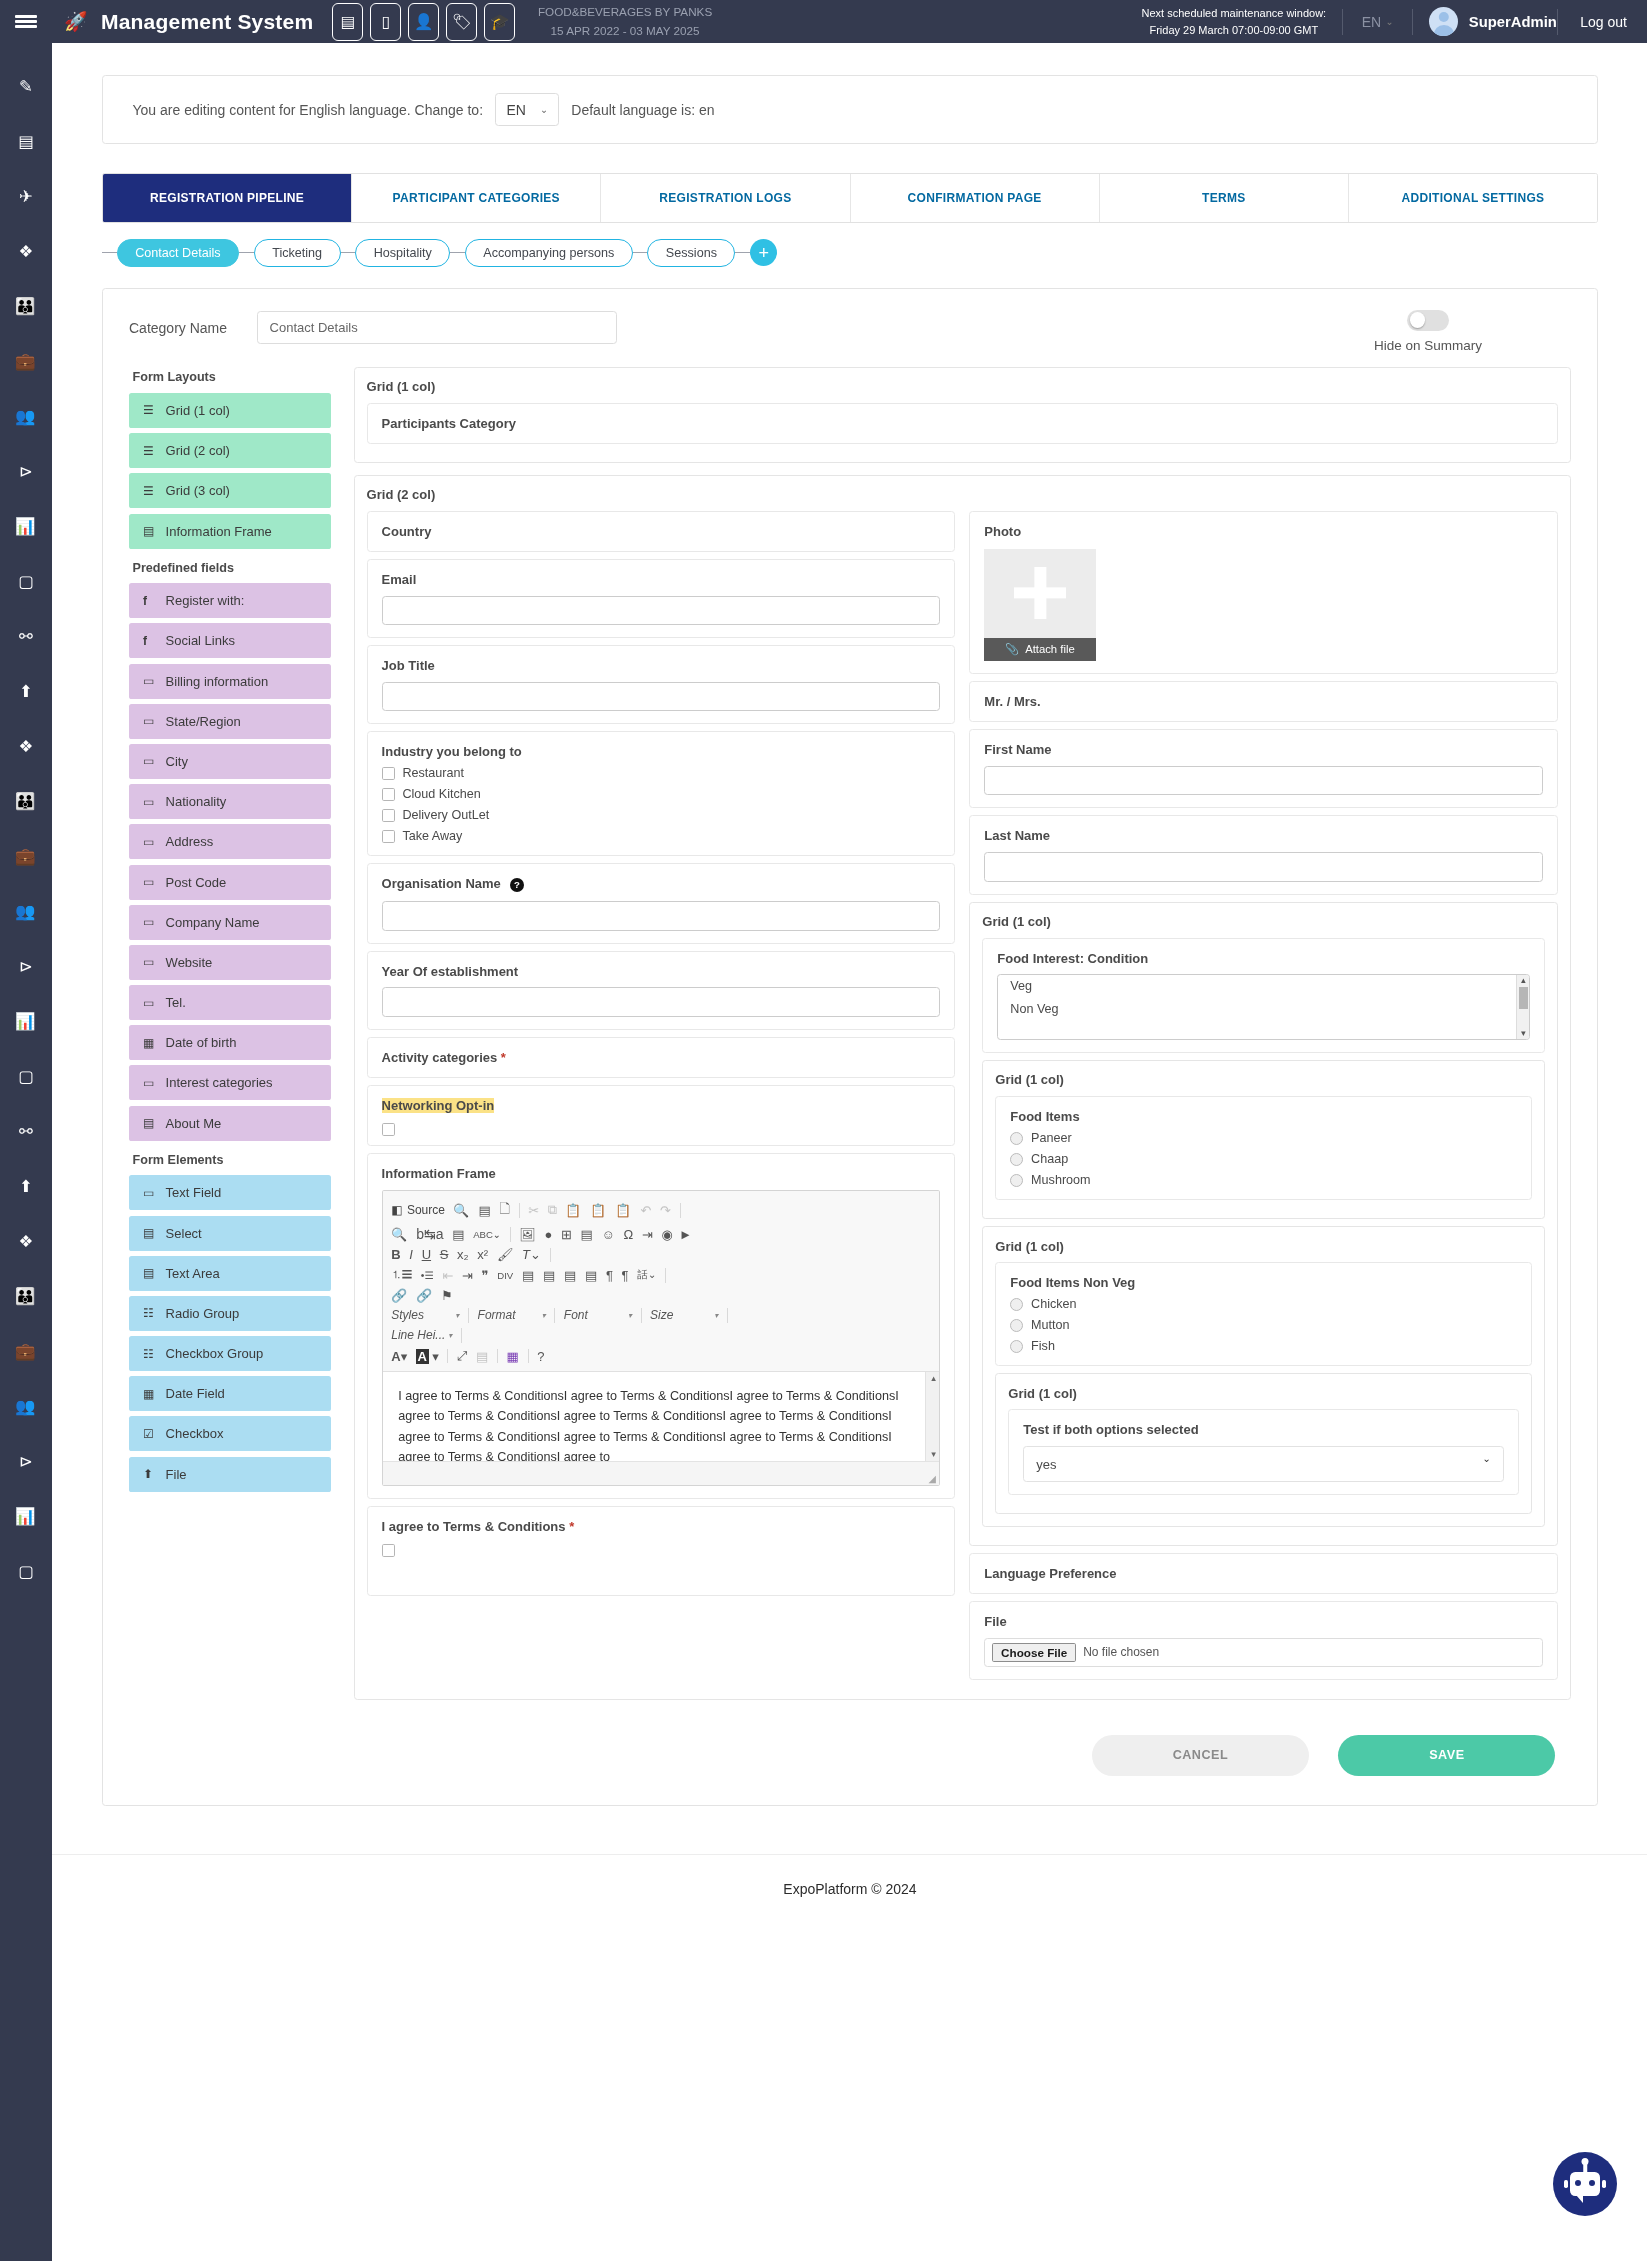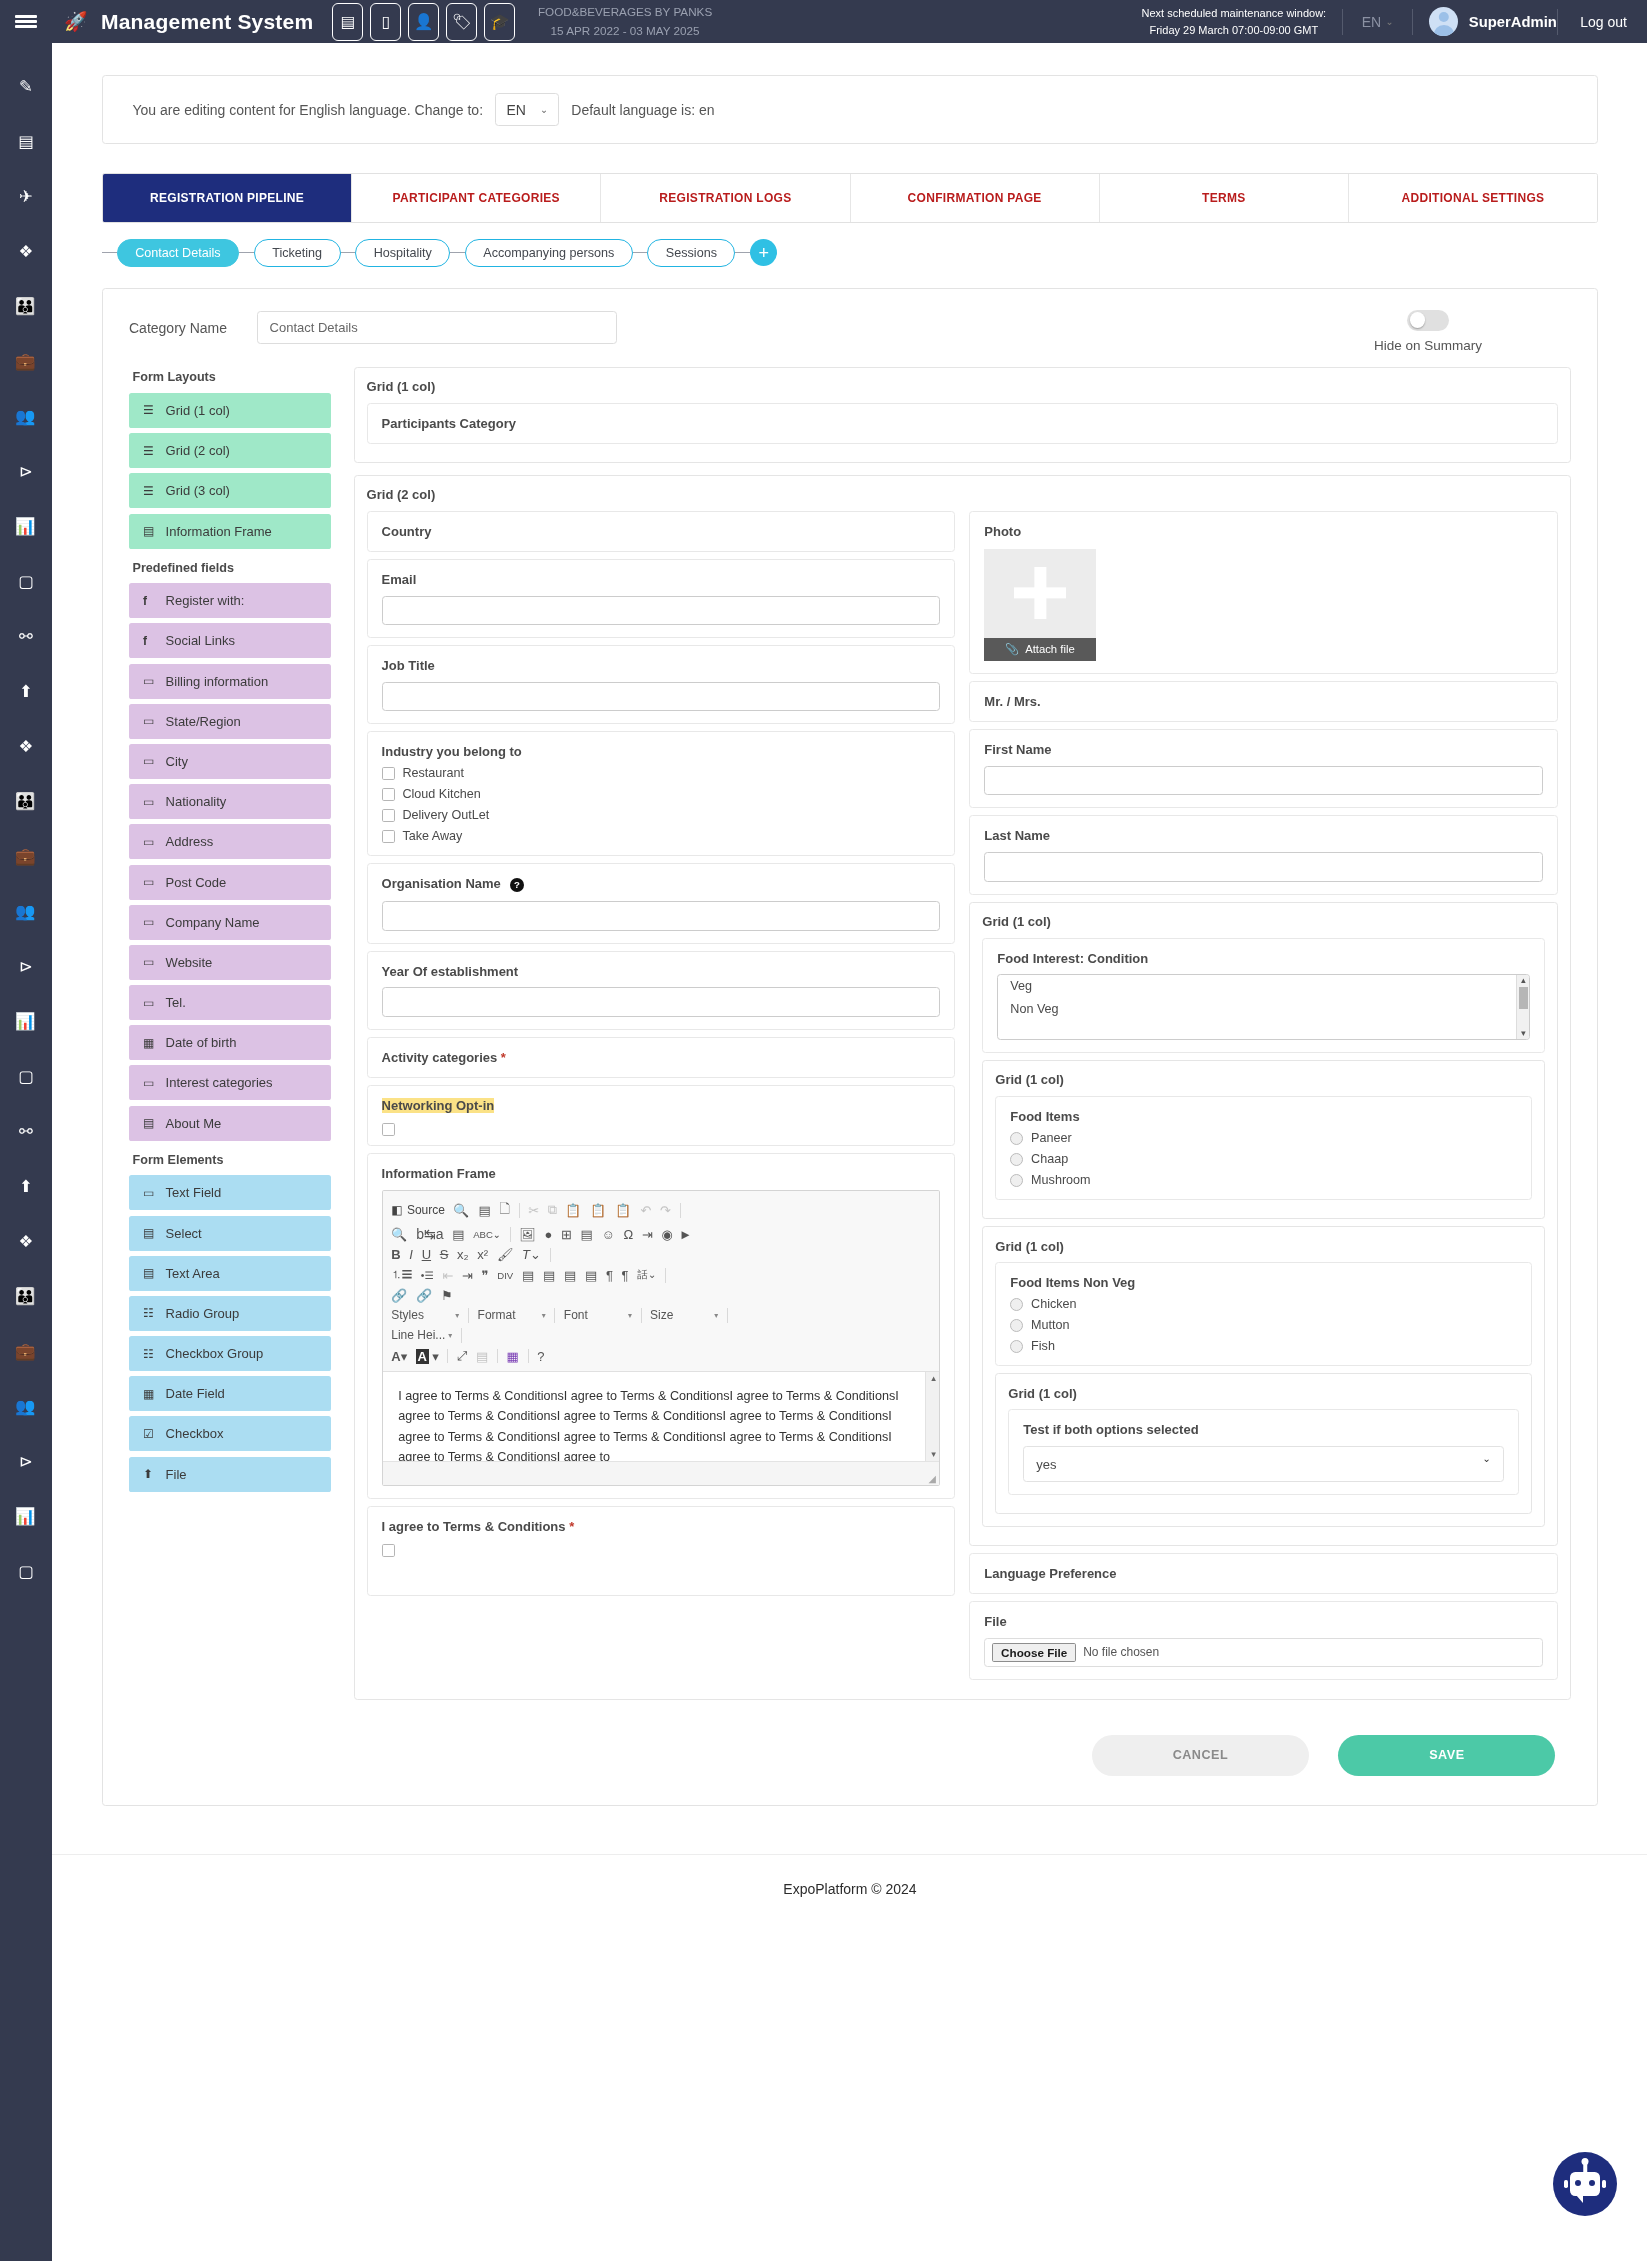--- a/index.html
+++ b/index.html
@@ -61,21 +61,21 @@
     border:0.9px solid #ddd; border-radius:3.5px; height:33px; padding:0 10.4px;
     display:flex; align-items:center; gap:14px; font-size:14px; color:#444; background:#fff;
     cursor:pointer;
   }
   .caret { font-size:9.6px; color:#777; }
 
   
   .tabs { margin:29px 50px 0 50px; display:flex; border:0.9px solid #e1e1e1; border-radius:2.6px; overflow:hidden; }
   .tab {
     flex:1; height:48px; display:flex; align-items:center; justify-content:center;
-    font-size:12px; font-weight:700; letter-spacing:0.3px; color:#b91c1c;
+    font-size:12px; font-weight:700; letter-spacing:0.3px; color:#0369a1;
     border-right:0.9px solid #e6e6e6; background:#fff; cursor:pointer; text-align:center;
   }
   .tab:last-child { border-right:none; }
   .tab.active { background:#1e2d7d; color:#fff; }
 
   
   .pipeline { margin:15.6px 50px 0 50px; display:flex; align-items:center; gap:0; }
   .dash { width:14.8px; height:0.9px; background:#9fa3ad; display:block; }
   .chip {
     border:0.9px solid #21b4e2; border-radius:15.6px; height:28px; padding:0 17.4px;
@@ -172,21 +172,21 @@
   .choose-btn { border:0.9px solid #8d8d8d; background:#efefef; border-radius:1.7px; font-size:11.7px; padding:1.7px 7.8px; color:#1a1a1a; cursor:pointer;font-weight:bold;}
   .no-file { font-size:12px; color:#555; }
 
   
   .ck { border:0.9px solid #d4d4d4; border-radius:1.7px; margin-top:8.7px; background:#f8f8f8; }
   .ck-tb { padding:6px 7px 4.3px 7px; border-bottom:0.9px solid #e0e0e0; }
   .ck-row { display:flex; align-items:center; gap:8.7px; flex-wrap:nowrap; padding:2.6px 1.7px; font-size:13px; color:#555; }
   .ck-row .g { color:#c3c3c3; }
   .ck-sep { width:0.9px; height:14.8px; background:#d9d9d9; display:inline-block; }
   .ck-src { display:flex; align-items:center; gap:4.3px; font-size:12px; color:#444; }
-  .ck-combo { display:flex; align-items:center; justify-content:space-between; min-width:68px; font-size:12px; color:#555; }
+  .ck-combo { display:flex; align-items:center; justify-content:space-between; min-width:68px; font-size:12px; color:#555;font-style:italic; }
   .ck-combo .cc { font-size:7.8px; color:#888; }
   .ck-area { background:#fff; padding:14px 15.6px 8.7px 15.6px; position:relative; height:89px; overflow:hidden; }
   .ck-text { font-size:12.6px; line-height:1.62; color:#333; font-family:"Liberation Sans", sans-serif; }
   .ck-sb { position:absolute; right:0; top:0; width:14px; height:100%; background:#f1f1f1; border-left:0.9px solid #e2e2e2; }
   .ck-sb .u { position:absolute; top:1.7px; left:3.5px; font-size:7.8px; color:#666;}
   .ck-sb .d { position:absolute; bottom:1.7px; left:3.5px; font-size:7.8px; color:#666;}
   .ck-foot { height:24px; background:#f5f5f5; border-top:0.9px solid #e3e3e3; position:relative; }
   .ck-foot::after { content:'◢'; position:absolute; right:3.5px; bottom:0.9px; font-size:9.6px; color:#aaa; }
 
   

